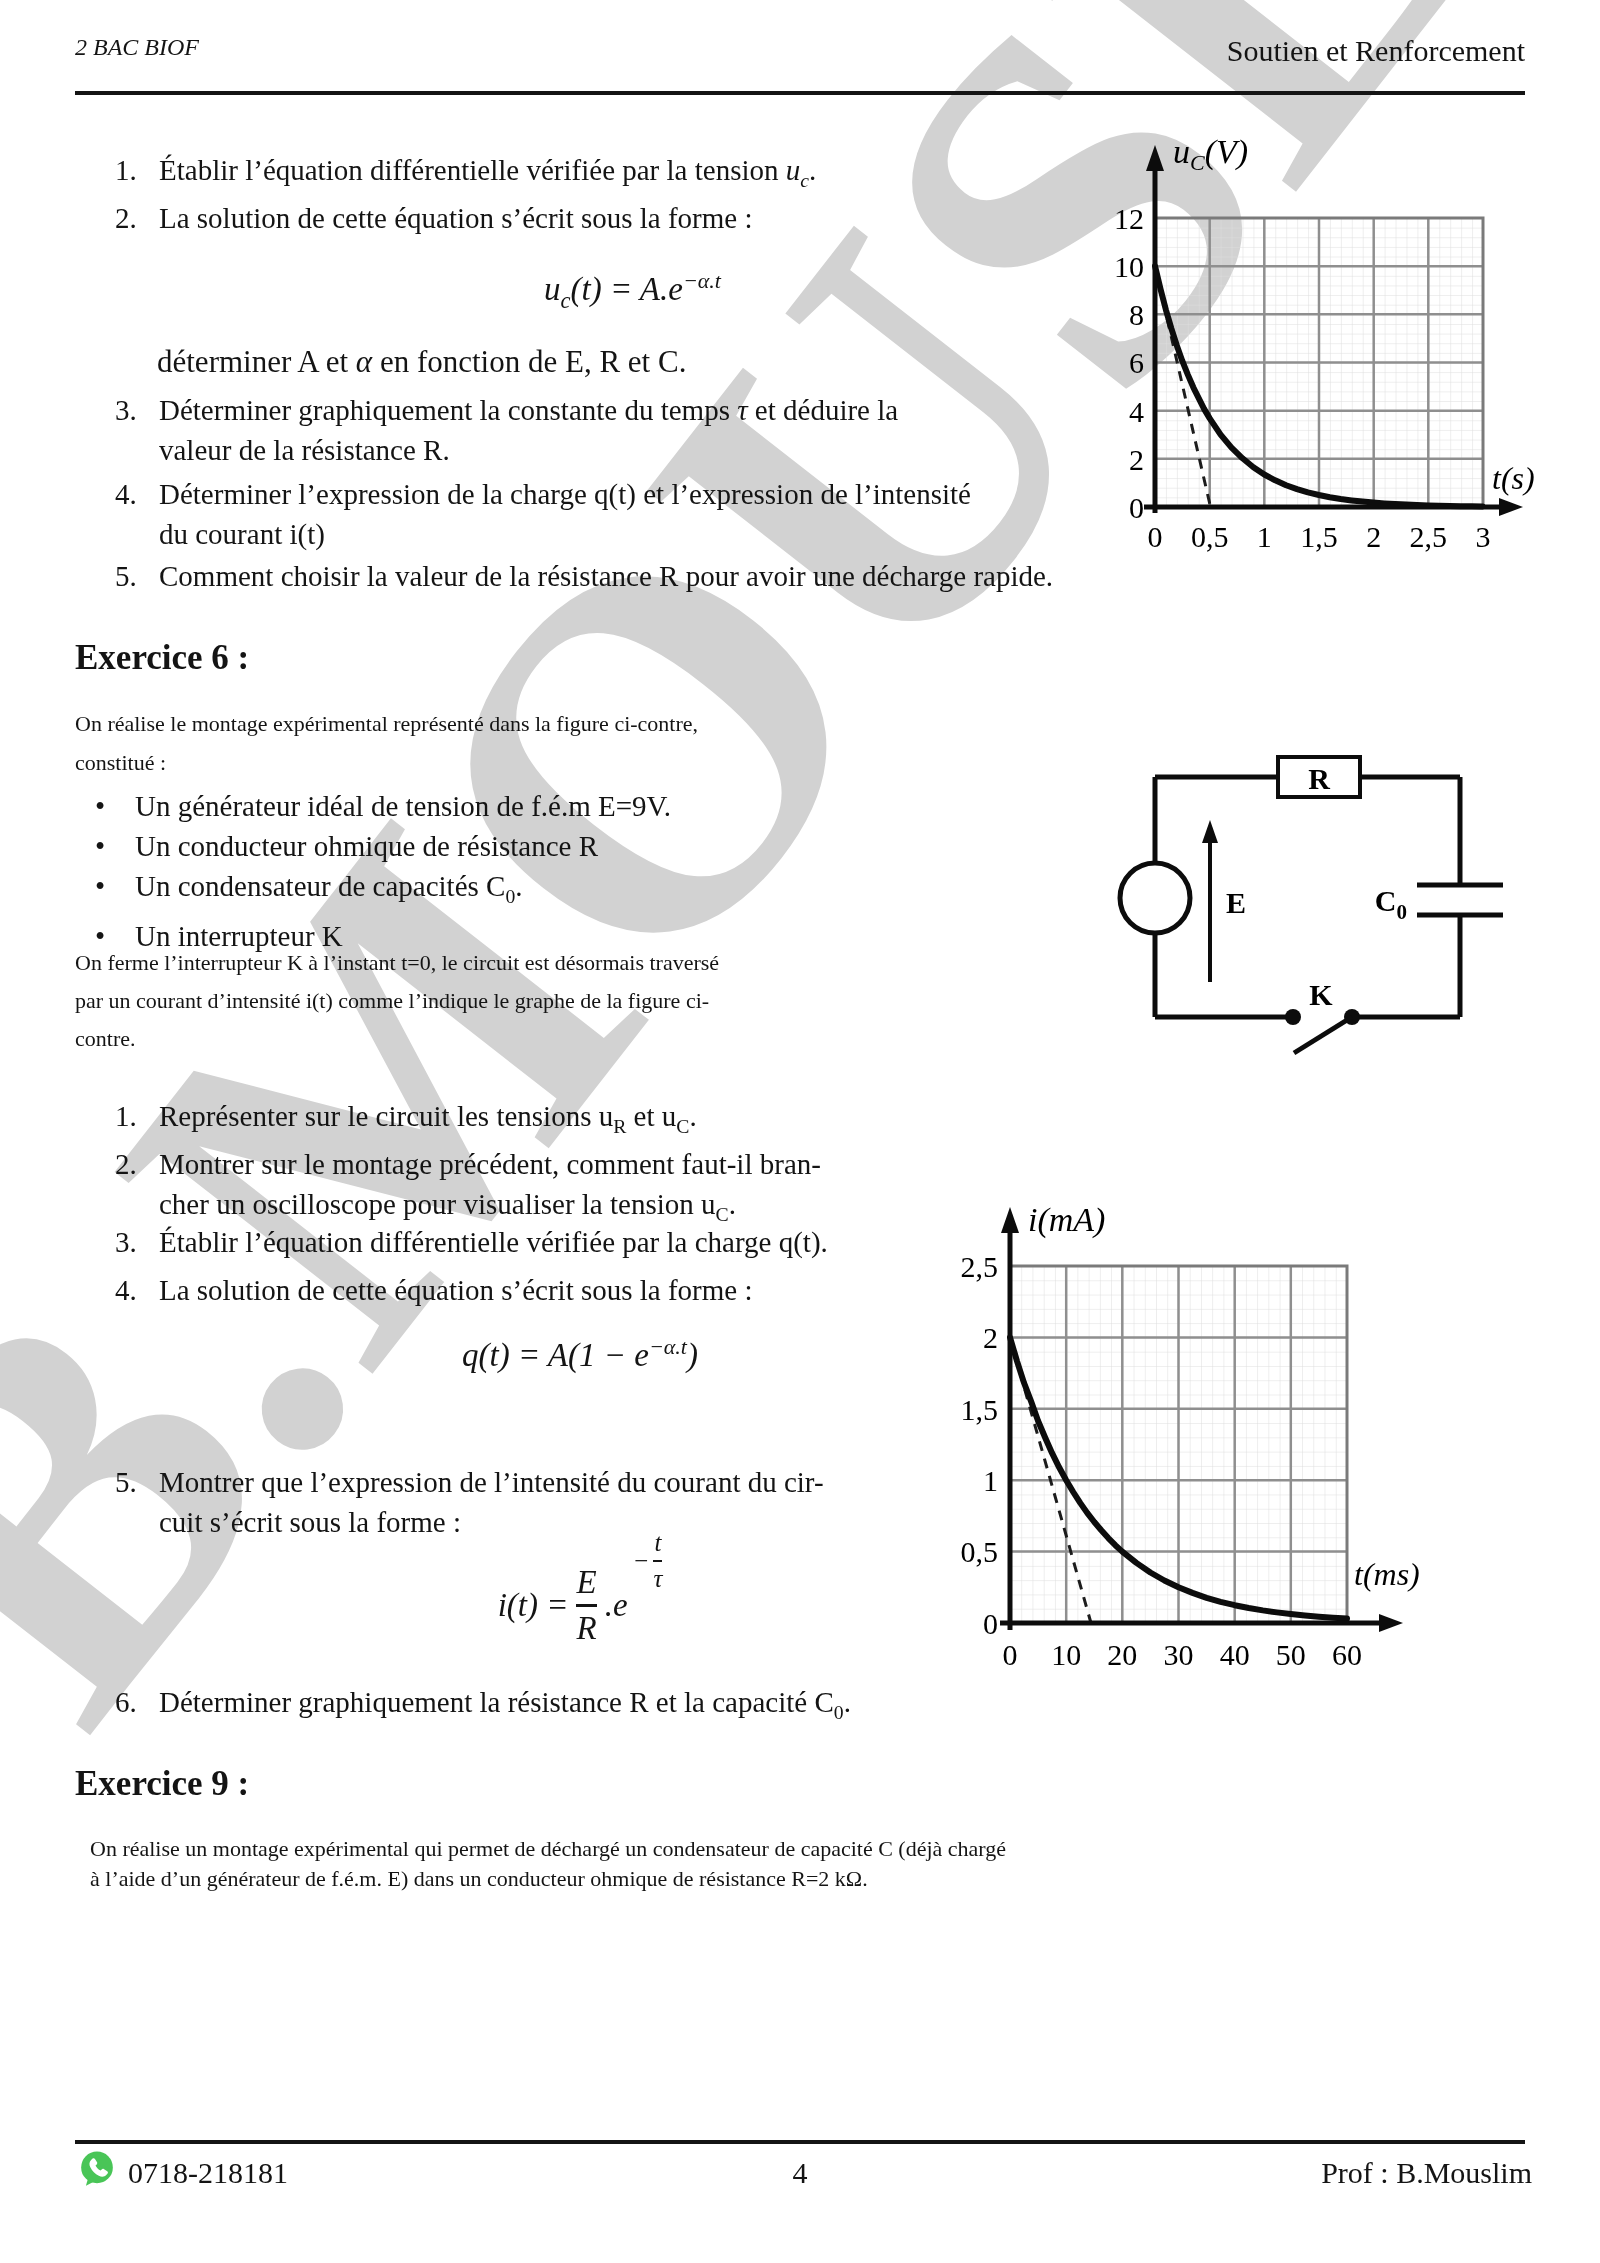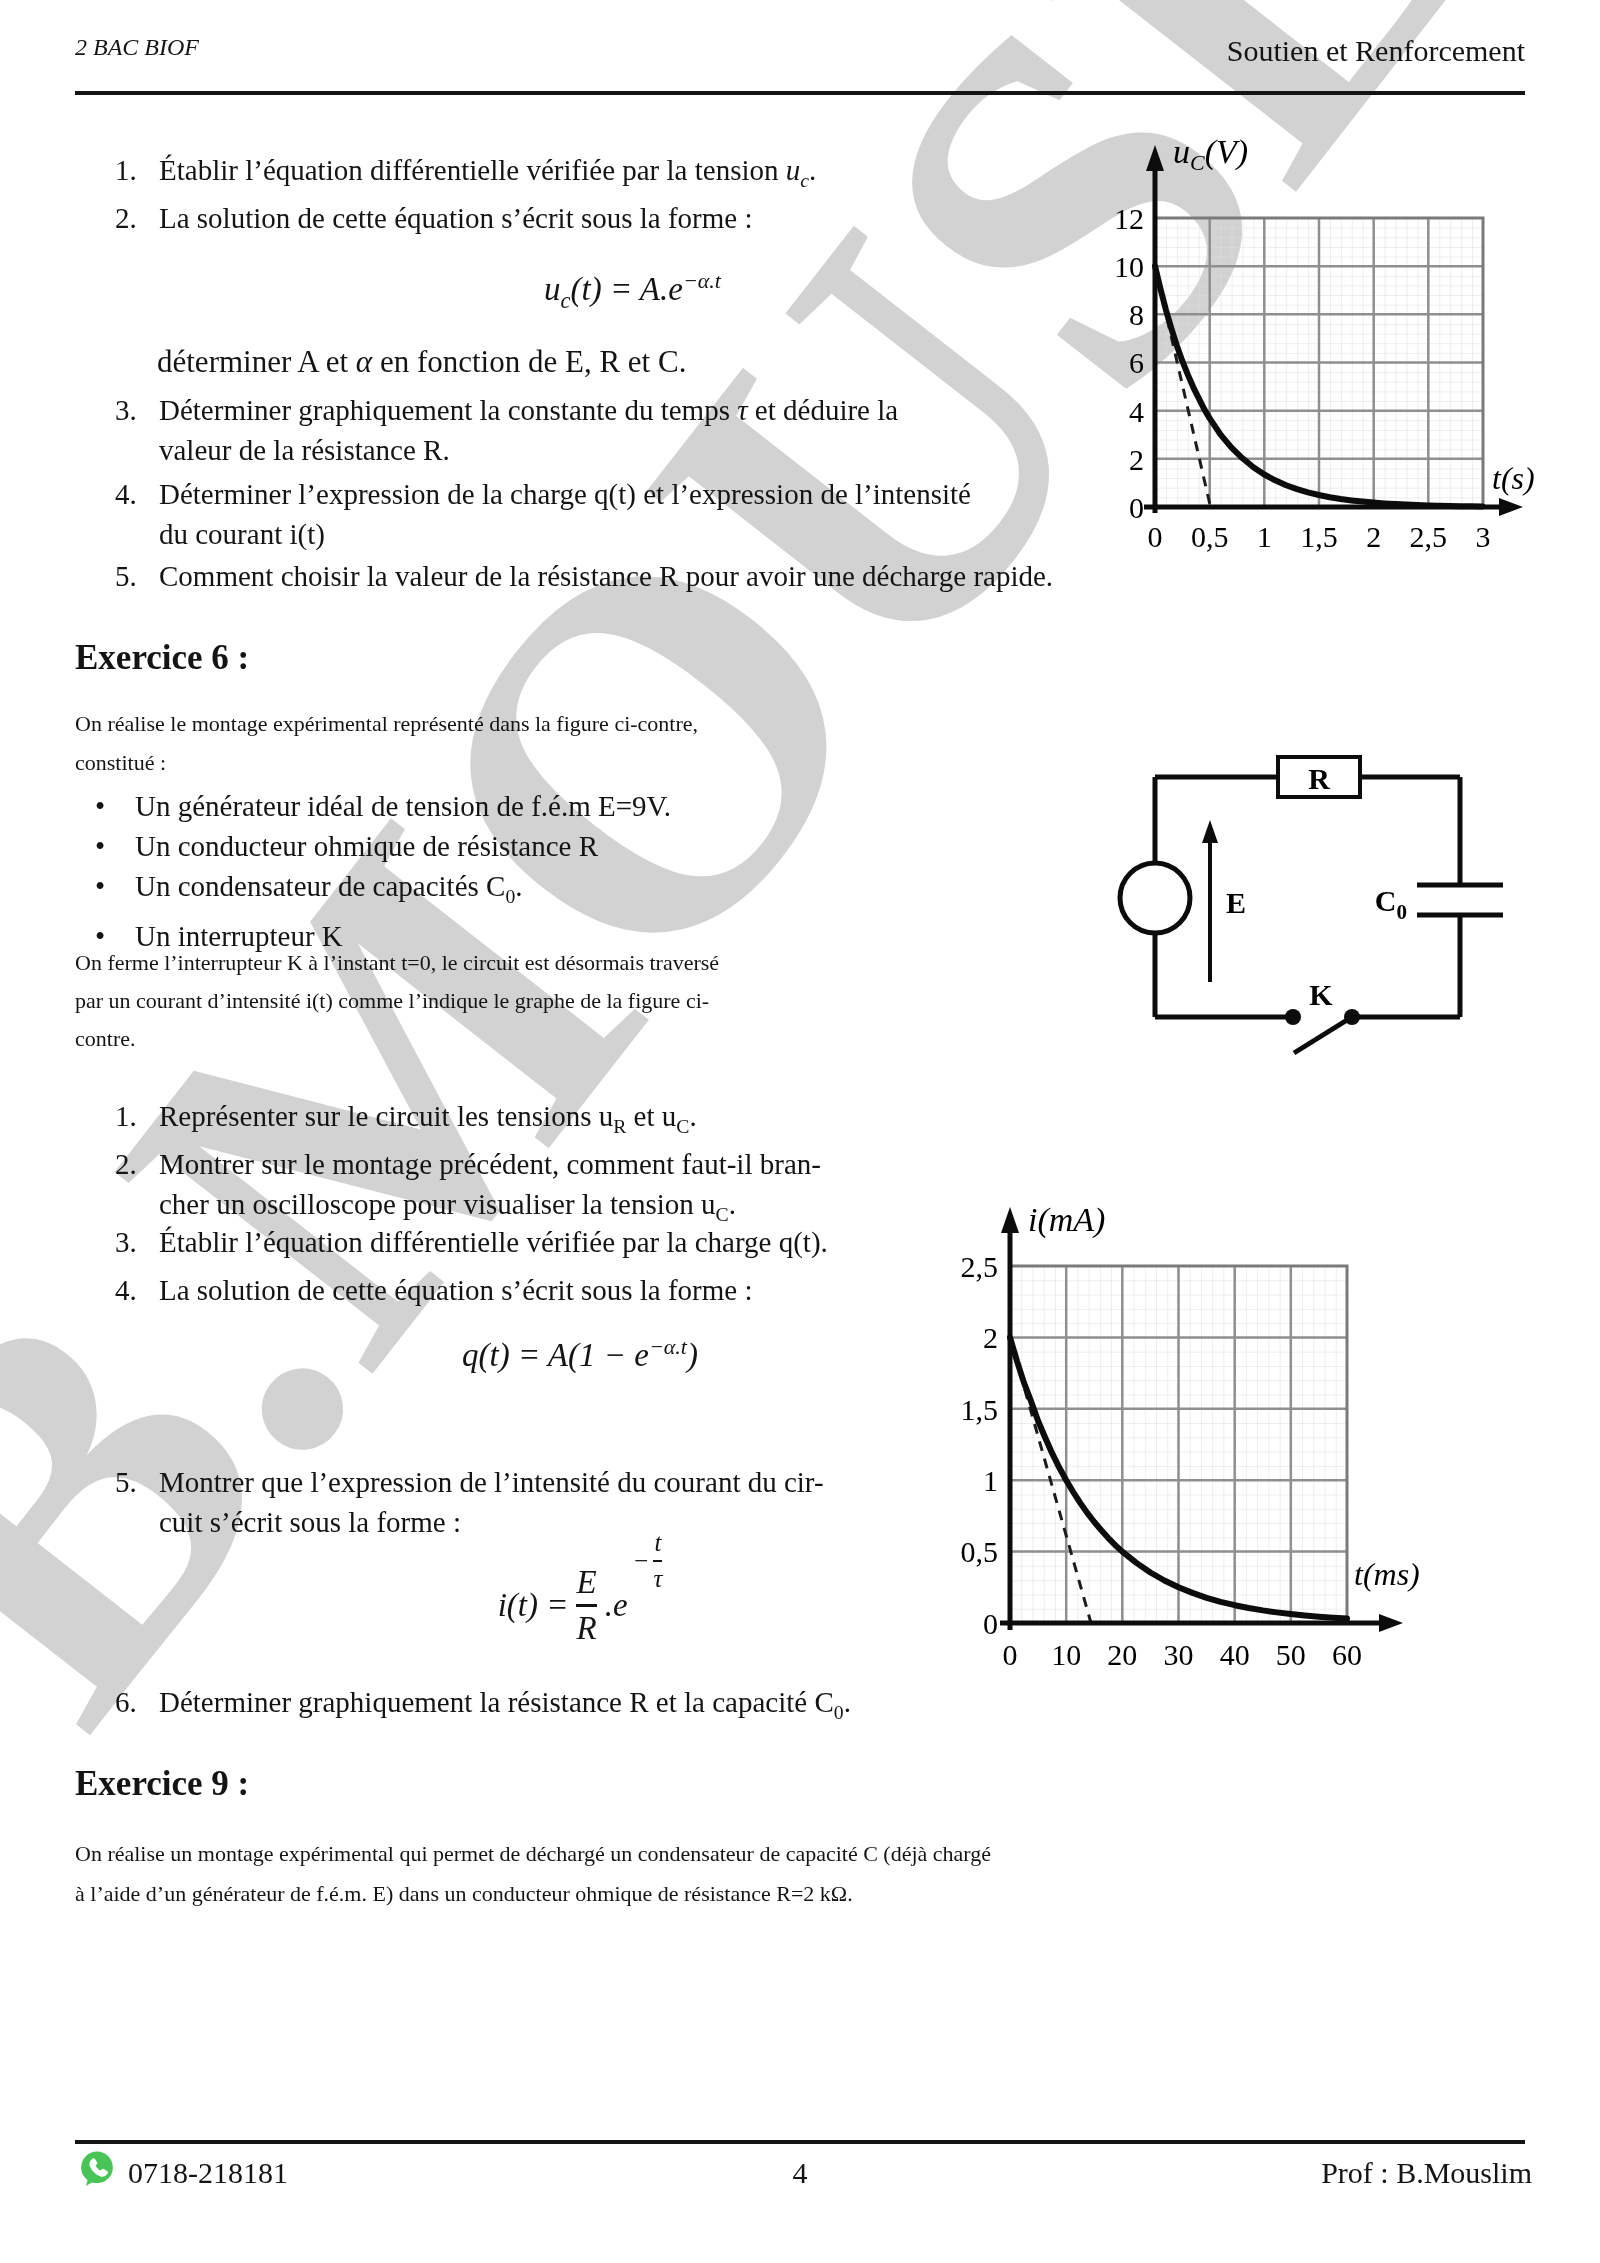--- a/index.html
+++ b/index.html
@@ -231,21 +231,21 @@
       <text x="136.2" y="480">10</text>
       <text x="192.3" y="480">20</text>
       <text x="248.5" y="480">30</text>
       <text x="304.7" y="480">40</text>
       <text x="360.8" y="480">50</text>
       <text x="417" y="480">60</text>
     </g>
   </svg>
 
   <div class="ex-title" style="left:75px;top:1764px;">Exercice 9 :</div>
-  <div class="para" style="left:75px;top:1834px;width:1460px;line-height:40px;">On réalise un montage expérimental qui permet de déchargé un condensateur de capacité C (déjà chargé<br>à l’aide d’un générateur de f.é.m. E) dans un conducteur ohmique de résistance R=2 kΩ.</div>
+  <div class="para" style="left:90px;top:1834px;width:1460px;line-height:30px;">On réalise un montage expérimental qui permet de déchargé un condensateur de capacité C (déjà chargé<br>à l’aide d’un générateur de f.é.m. E) dans un conducteur ohmique de résistance R=2 kΩ.</div>
 
   <div class="abs rule" style="top:2140px;"></div>
   <svg class="abs" style="left:78px;top:2150px;" width="38" height="38" viewBox="0 0 48 48">
     <circle cx="24" cy="22" r="20" fill="#49c557"></circle>
     <path d="M10 45 L13.5 33 L23 38.5 Z" fill="#49c557"></path>
     <path d="M16.5 12.5 c-2.2 2.2-2.8 5.6-.9 9.4 c2.3 4.7 6 8.4 10.7 10.7 c3.8 1.9 7.2 1.3 9.4-.9 l1.7-2 c.75-.95.5-2.35-.55-3 l-4.3-2.6 c-.85-.5-2-.3-2.65.45 l-1.3 1.5 c-2.8-1.4-5.1-3.7-6.5-6.5 l1.5-1.3 c.75-.65.95-1.8.45-2.65 l-2.6-4.3 c-.65-1.05-2.05-1.3-3-.55 z" fill="#ffffff"></path>
   </svg>
   <div class="footer-item" style="left:128px;top:2156px;">0718-218181</div>
   <div class="footer-item" style="left:770px;top:2156px;width:60px;text-align:center;">4</div>
   <div class="footer-item" style="right:68px;top:2156px;">Prof : B.Mouslim</div>

